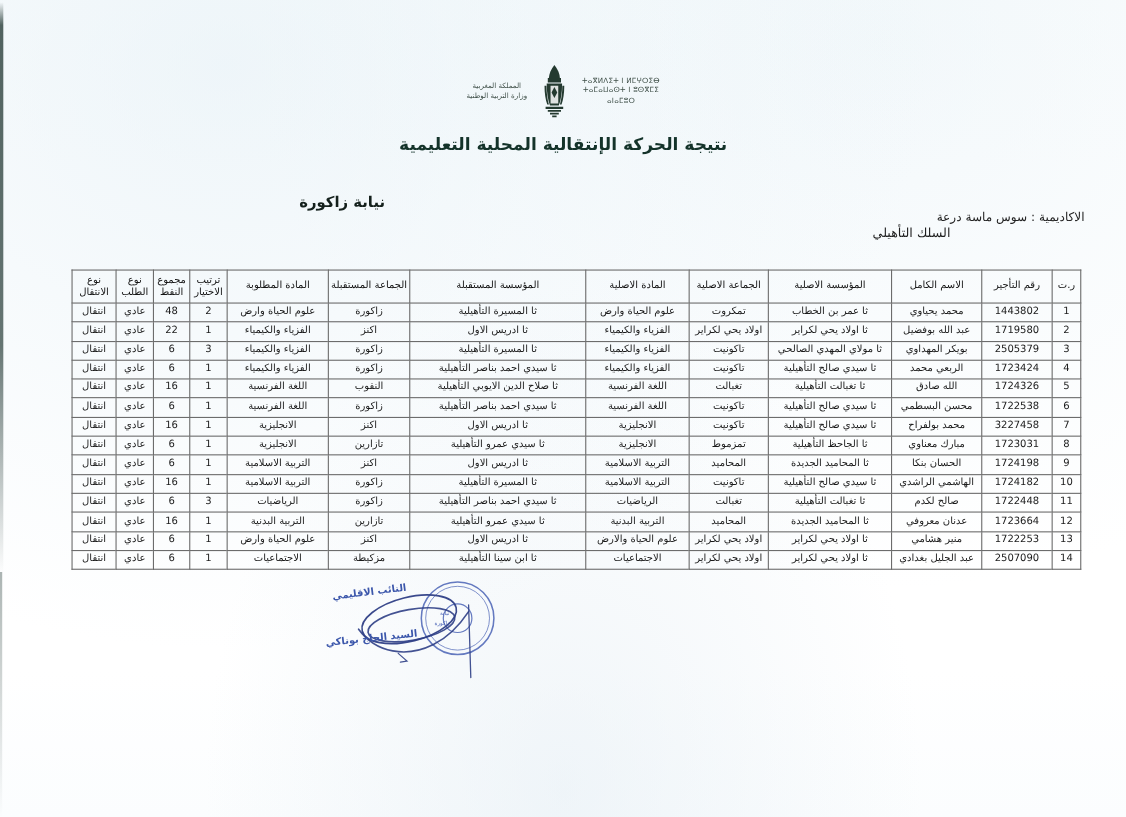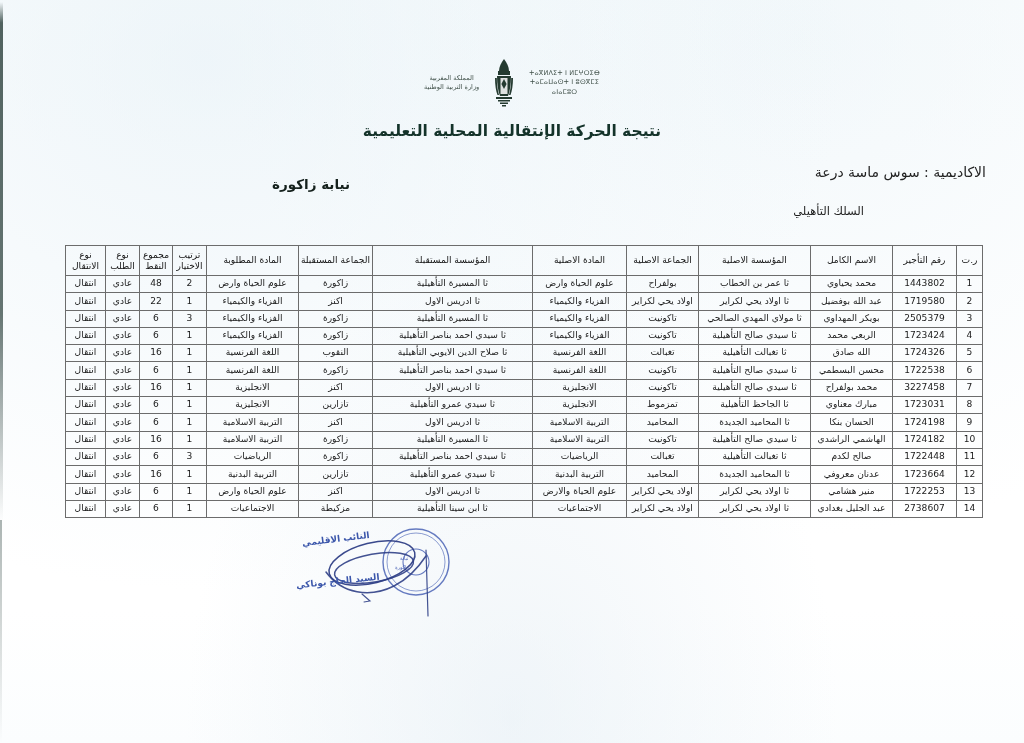--- a/index.html
+++ b/index.html
@@ -75,22 +75,22 @@
     font-size: 15.5px;
     font-weight: bold;
     color: #14332a;
     letter-spacing: .2px;
   }
 
   
   #academy-line {
     position: absolute;
     right: 38px;
-    top: 164px;
-    font-size: 14px;
+    top: 191px;
+    font-size: 11px;
     color: #232323;
     white-space: nowrap;
   }
   #cycle-line {
     position: absolute;
     right: 160px;
     top: 204px;
     font-size: 11.5px;
     color: #1e1e1e;
     white-space: nowrap;
@@ -315,21 +315,21 @@
             <span class="two">الانتقال</span>
           </th>
         </tr>
       </thead>
       <tbody id="table-body">
           <tr>
             <td class="num">1</td>
             <td class="num">1443802</td>
             <td class="small">محمد يحياوي</td>
             <td class="tiny vr-violet">ثا عمر بن الخطاب</td>
-            <td class="tiny vr-violet">بولفراح</td>
+            <td class="tiny vr-violet">تمكروت</td>
             <td class="tiny">علوم الحياة وارض</td>
             <td class="tiny">ثا المسيرة التأهيلية</td>
             <td class="small vr-violet">زاكورة</td>
             <td class="tiny">علوم الحياة وارض</td>
             <td class="num">2</td>
             <td class="num">48</td>
             <td class="type">عادي</td>
             <td class="type">انتقال</td>
           </tr>
           <tr>
@@ -507,21 +507,21 @@
             <td class="tiny">ثا ادريس الاول</td>
             <td class="small vr-violet">اكنز</td>
             <td class="tiny">علوم الحياة وارض</td>
             <td class="num">1</td>
             <td class="num">6</td>
             <td class="type">عادي</td>
             <td class="type">انتقال</td>
           </tr>
           <tr>
             <td class="num">14</td>
-            <td class="num">2738607</td>
+            <td class="num">2507090</td>
             <td class="small">عبد الجليل بغدادي</td>
             <td class="tiny vr-violet">ثا اولاد يحي لكراير</td>
             <td class="tiny vr-violet">اولاد يحي لكراير</td>
             <td class="tiny">الاجتماعيات</td>
             <td class="tiny">ثا ابن سينا التأهيلية</td>
             <td class="small vr-violet">مزكيطة</td>
             <td class="tiny">الاجتماعيات</td>
             <td class="num">1</td>
             <td class="num">6</td>
             <td class="type">عادي</td>

